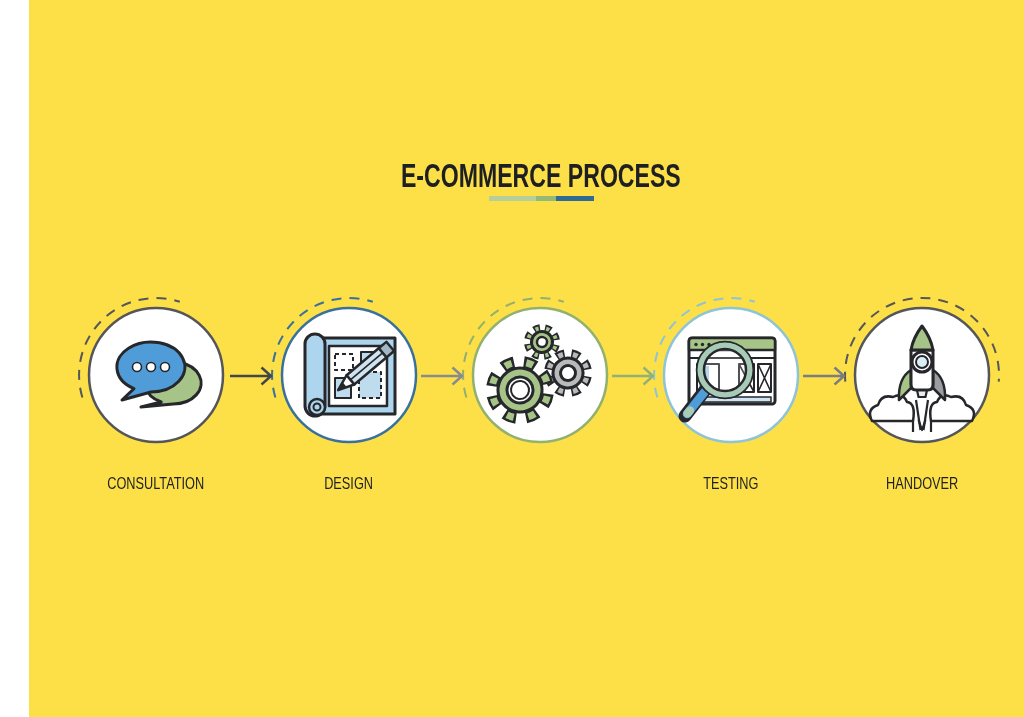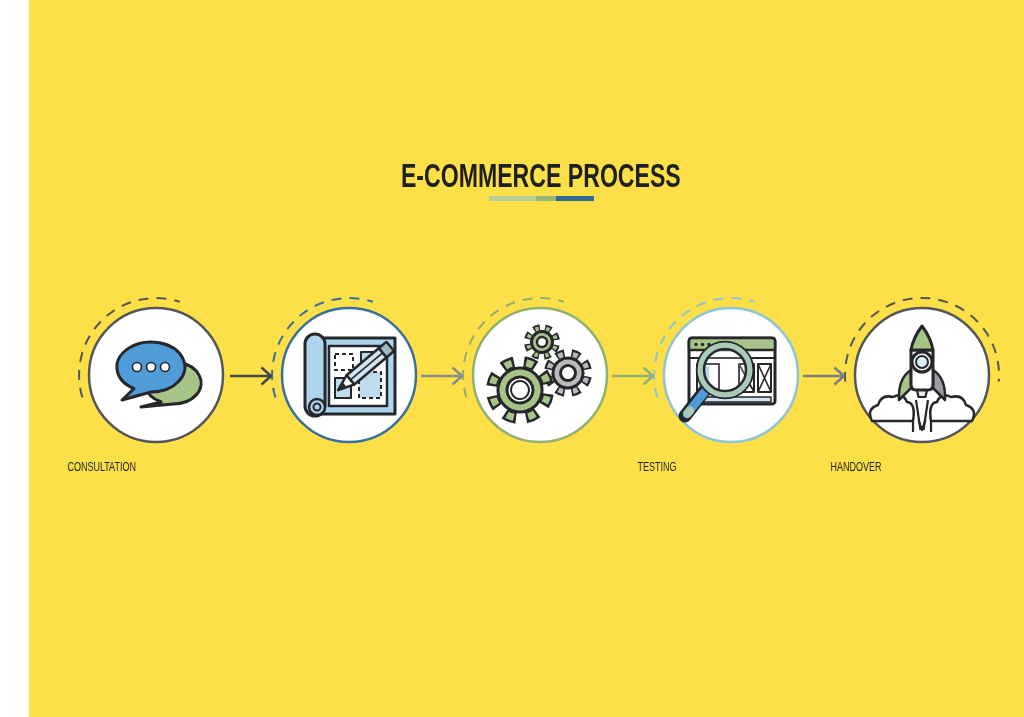--- a/index.html
+++ b/index.html
@@ -4,21 +4,21 @@
 <style>
   html,body{margin:0;padding:0;background:#fff;}
   .canvas{position:relative;width:1024px;height:717px;background:#fde047;overflow:hidden;
           font-family:"Liberation Sans",sans-serif;margin-left:29px;}
   .title{position:absolute;top:157px;left:0;width:100%;text-align:center;
          font-weight:bold;font-size:33px;color:#1e1f23;}
   .title span{display:inline-block;transform:scaleX(0.70);transform-origin:center;white-space:nowrap;}
   .underline{position:absolute;top:196px;left:50%;margin-left:-52px;}
   .step{position:absolute;top:280px;width:180px;height:180px;}
   .arrow{position:absolute;top:362px;}
-  .label{position:absolute;top:460px;width:200px;text-align:left;font-size:12px;color:#1e1f23;}
+  .label{position:absolute;top:474px;width:200px;text-align:center;font-size:17px;color:#1e1f23;}
   .label span{display:inline-block;transform:scaleX(0.75);transform-origin:center;white-space:nowrap;}
 </style>
 </head>
 <body>
 
 <div class="canvas">
 
   <div class="title"><span>E-COMMERCE PROCESS</span></div>
 
   <svg class="underline" width="105" height="5">
@@ -150,16 +150,17 @@
     <path d="M3 14 H43 M34.5 5.5 L44 14 L34.5 22.5" fill="none" stroke-width="2.4" stroke-linejoin="round" stroke="#898b8e"></path>
   </svg>
   <svg class="arrow" style="left:579.5px" width="52" height="28" viewBox="0 0 52 28">
     <path d="M3 14 H43 M34.5 5.5 L44 14 L34.5 22.5" fill="none" stroke-width="2.4" stroke-linejoin="round" stroke="#93b173"></path>
   </svg>
   <svg class="arrow" style="left:770.5px" width="52" height="28" viewBox="0 0 52 28">
     <path d="M3 14 H43 M34.5 5.5 L44 14 L34.5 22.5" fill="none" stroke-width="2.4" stroke-linejoin="round" stroke="#7b7e81"></path>
   </svg>
 
   <div class="label" style="left:27px"><span>CONSULTATION</span></div>
+  <div class="label" style="left:220px"><span>DESIGN</span></div>
   <div class="label" style="left:602px"><span>TESTING</span></div>
   <div class="label" style="left:793px"><span>HANDOVER</span></div>
 
 </div>
 
 </body></html>

